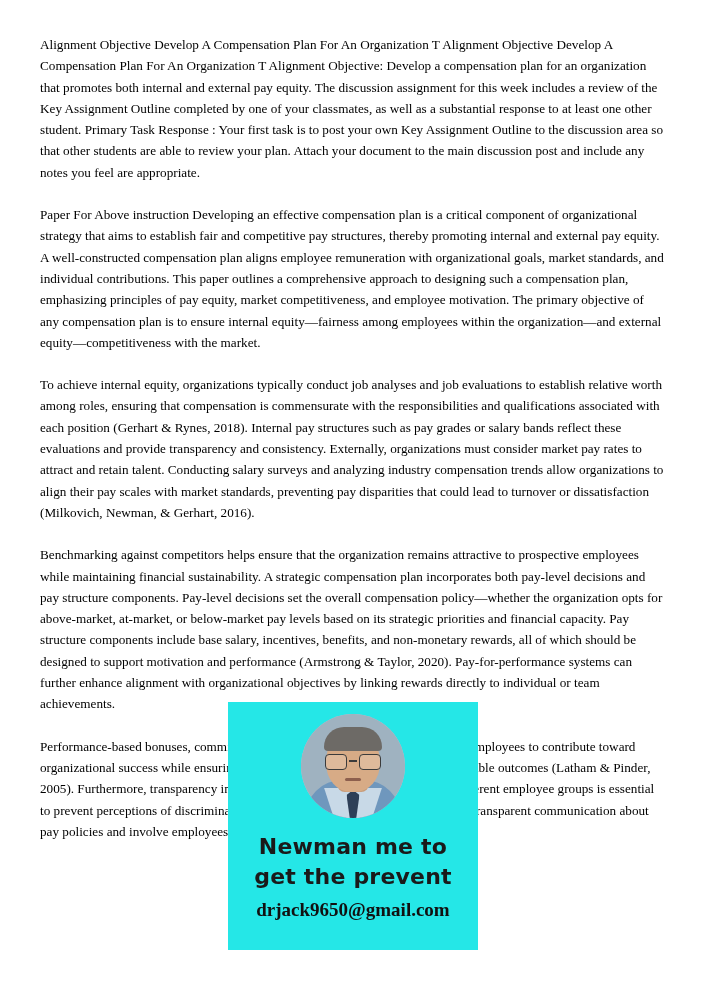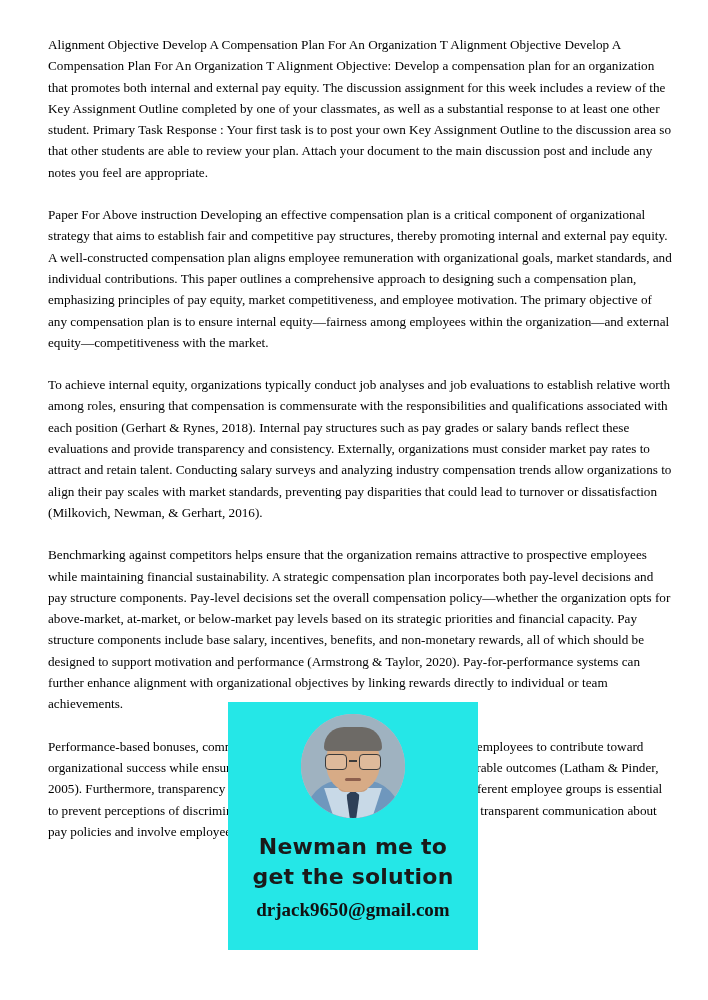--- a/index.html
+++ b/index.html
@@ -17,21 +17,21 @@
   .page {
     position: absolute;
     left: 0;
     top: 0;
     width: 708px;
     height: 1000px;
     background: #ffffff;
   }
   .doc-body {
     position: absolute;
-    left: 48px;
+    left: 40px;
     top: 34px;
     width: 625px;
   }
   .para {
     font-size: 13.2px;
     line-height: 21.3px;
     color: #000000;
     text-align: left;
     margin: 0 0 21px 0;
     white-space: normal;
@@ -209,17 +209,17 @@
       <div class="photo-tie"></div>
       <div class="photo-neck"></div>
       <div class="photo-head"></div>
       <div class="photo-hair"></div>
       <div class="photo-glass-l"></div>
       <div class="photo-glass-r"></div>
       <div class="photo-bridge"></div>
       <div class="photo-mouth"></div>
     </div>
     <div class="overlay-line1">Newman me to</div>
-    <div class="overlay-line2">get the solution</div>
+    <div class="overlay-line2">get the prevent</div>
     <div class="overlay-email">drjack9650@gmail.com</div>
   </div>
 
 </div>
 
 </body></html>

